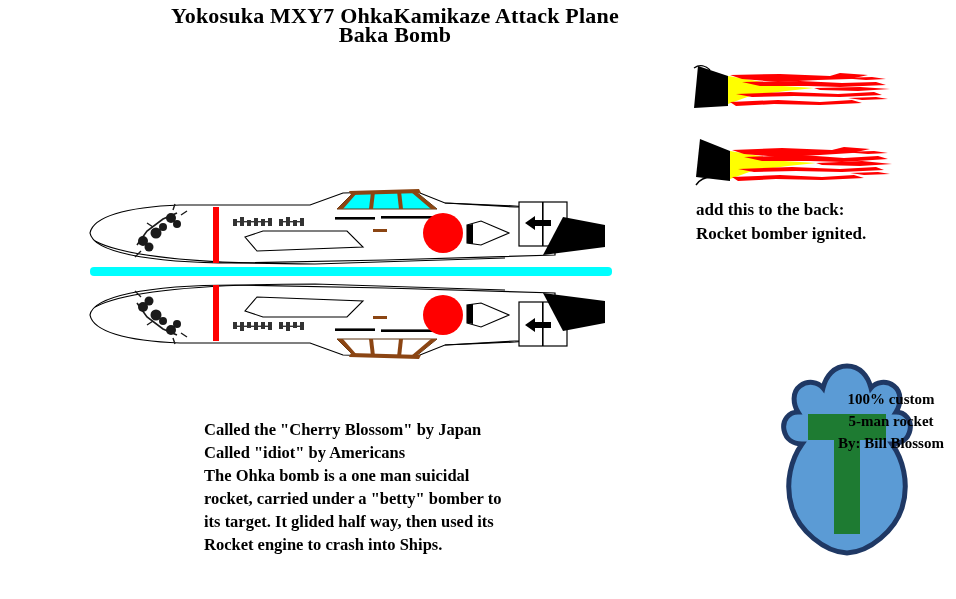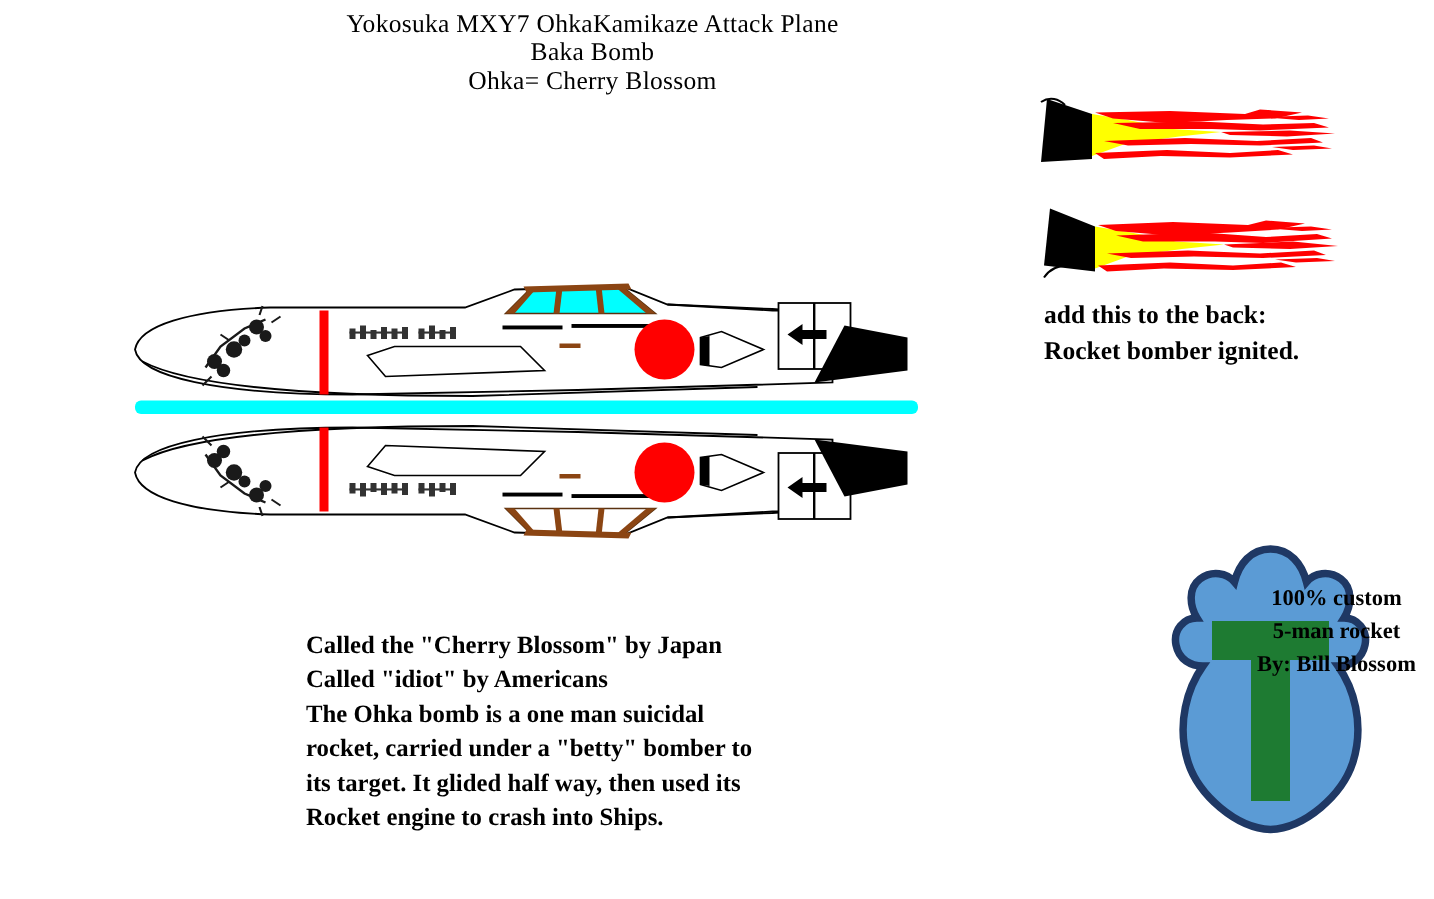--- a/index.html
+++ b/index.html
@@ -10,22 +10,22 @@
     color:#000000;
     overflow:hidden;
     position:relative;
   }
   .abs{position:absolute;}
 
   
   #title-block{
     left:0;top:6px;width:790px;
     text-align:center;
-    font-size:17px;
-    font-weight:normal;
+    font-size:22px;
+    font-weight:bold;
     line-height:19px;
     letter-spacing:0.2px;
   }
   #title-block div{white-space:nowrap;}
 
   
   #back-note{
     left:676px;top:198px;width:280px;
     font-size:17px;font-weight:bold;line-height:24px;margin-left:20px;
   }
@@ -62,21 +62,20 @@
     color:#000000;
   }
   #patch-text div{white-space:nowrap;}
 </style>
 </head>
 <body>
 
 <div class="abs" id="title-block">
   <div>Yokosuka MXY7 OhkaKamikaze Attack Plane</div>
   <div>Baka Bomb</div>
-  <div>Ohka= Cherry Blossom</div>
 </div>
 
 <svg class="abs aircraft" id="aircraft-top" viewBox="0 0 540 85">
 
   <path d="M 5,48 C 8,32 40,22 95,20 L 225,20 L 258,8 L 330,6 L 360,18 L 430,22 L 470,22 L 470,70 L 300,75 L 150,78 C 60,78 8,66 5,48 Z" fill="#ffffff" stroke="#000000" stroke-width="1.2"></path>
 
   <path d="M 10,56 C 40,72 120,79 230,79 L 420,73" fill="none" stroke="#000000" stroke-width="1.2"></path>
 
   <path d="M 360,18 L 430,21 L 470,24" fill="none" stroke="#000000" stroke-width="1.2"></path>
 

